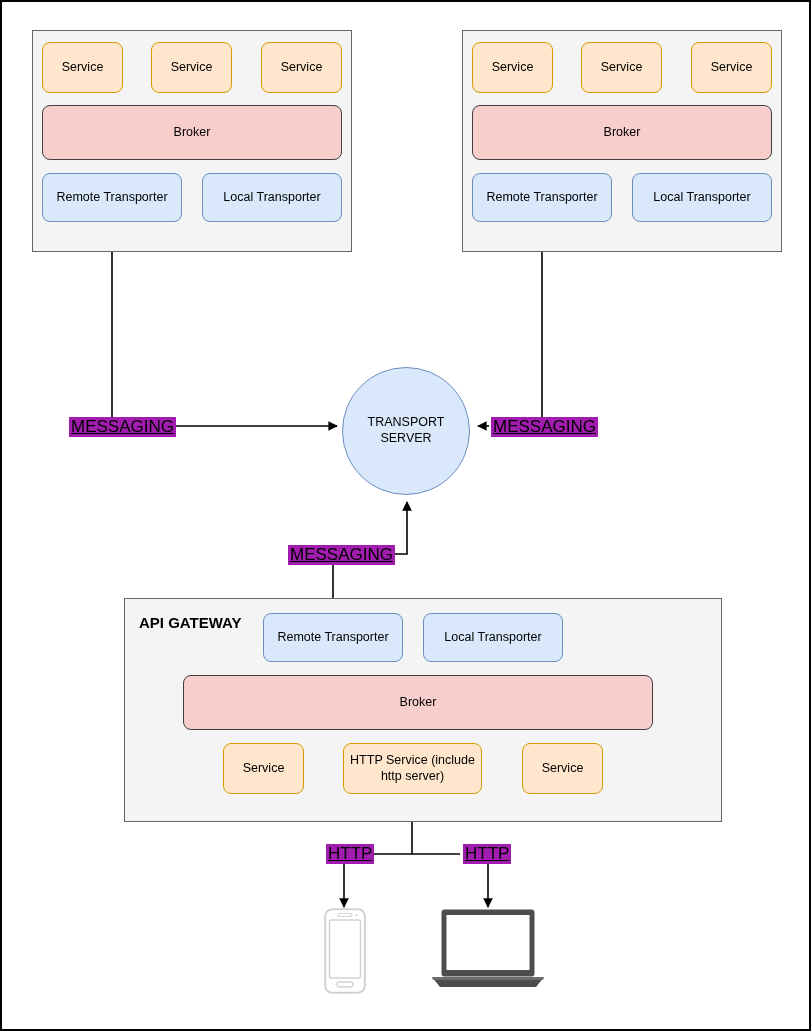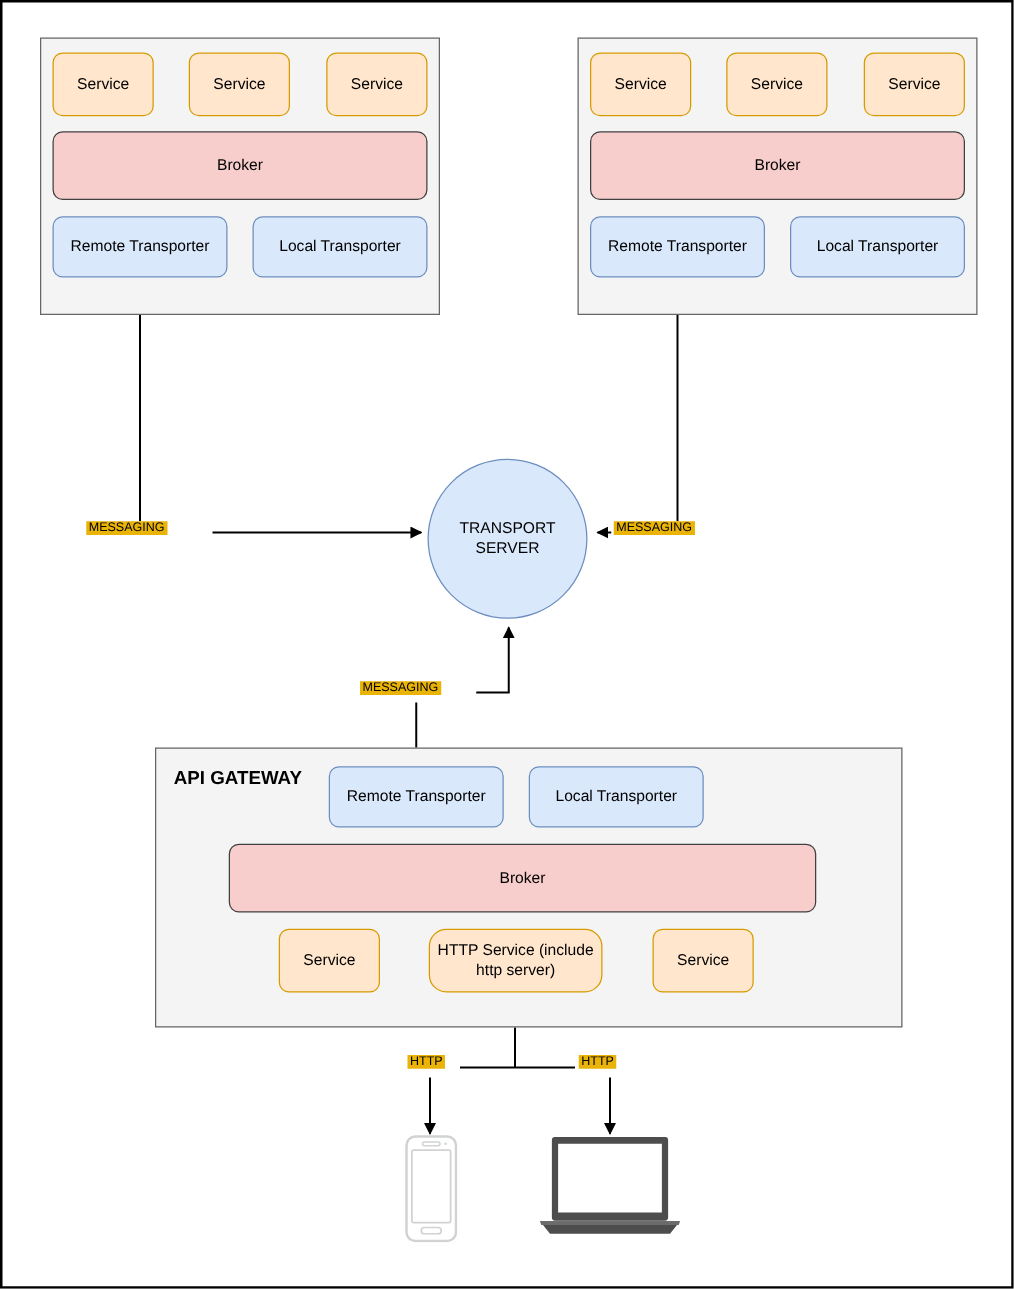--- a/index.html
+++ b/index.html
@@ -65,25 +65,26 @@
 
   .panel-title {
     position: absolute;
     font-size: 15px;
     color: #000000;
     white-space: nowrap;
   }
 
   .edge-label {
     position: absolute;
-    font-size: 10px;
+    font-size: 17px;
     color: #000000;
-    background: #eab308;
+    background: #a21caf;
     white-space: nowrap;
     padding: 0 2px;
+    text-decoration: underline;
   }
 
   
   #wires {
     position: absolute;
     left: 0;
     top: 0;
     width: 811px;
     height: 1031px;
     pointer-events: none;
@@ -207,21 +208,21 @@
     <span>Local Transporter</span>
   </div>
 
   <div class="node broker" style="left:181px; top:673px; width:470px; height:55px;">
     <span>Broker</span>
   </div>
 
   <div class="node svc" style="left:221px; top:741px; width:81px; height:51px;">
     <span>Service</span>
   </div>
-  <div class="node svc" style="left:341px; top:741px; width:139px; height:51px; padding:0 6px;border-radius:14px;">
+  <div class="node svc" style="left:341px; top:741px; width:139px; height:51px; padding:0 6px;">
     <span>HTTP Service (include http server)</span>
   </div>
   <div class="node svc" style="left:520px; top:741px; width:81px; height:51px;">
     <span>Service</span>
   </div>
 
   <div class="device" style="left:322px; top:906px; width:42px; height:86px;">
     <svg viewBox="0 0 42 86" width="42" height="86" xmlns="http://www.w3.org/2000/svg">
       <rect x="1.2" y="1.2" width="39.6" height="83.6" rx="7" ry="7" fill="#ffffff" stroke="#d0d2d3" stroke-width="2"></rect>
       <rect x="5.5" y="12" width="31" height="58" rx="1.5" ry="1.5" fill="#ffffff" stroke="#d0d2d3" stroke-width="1.4"></rect>

